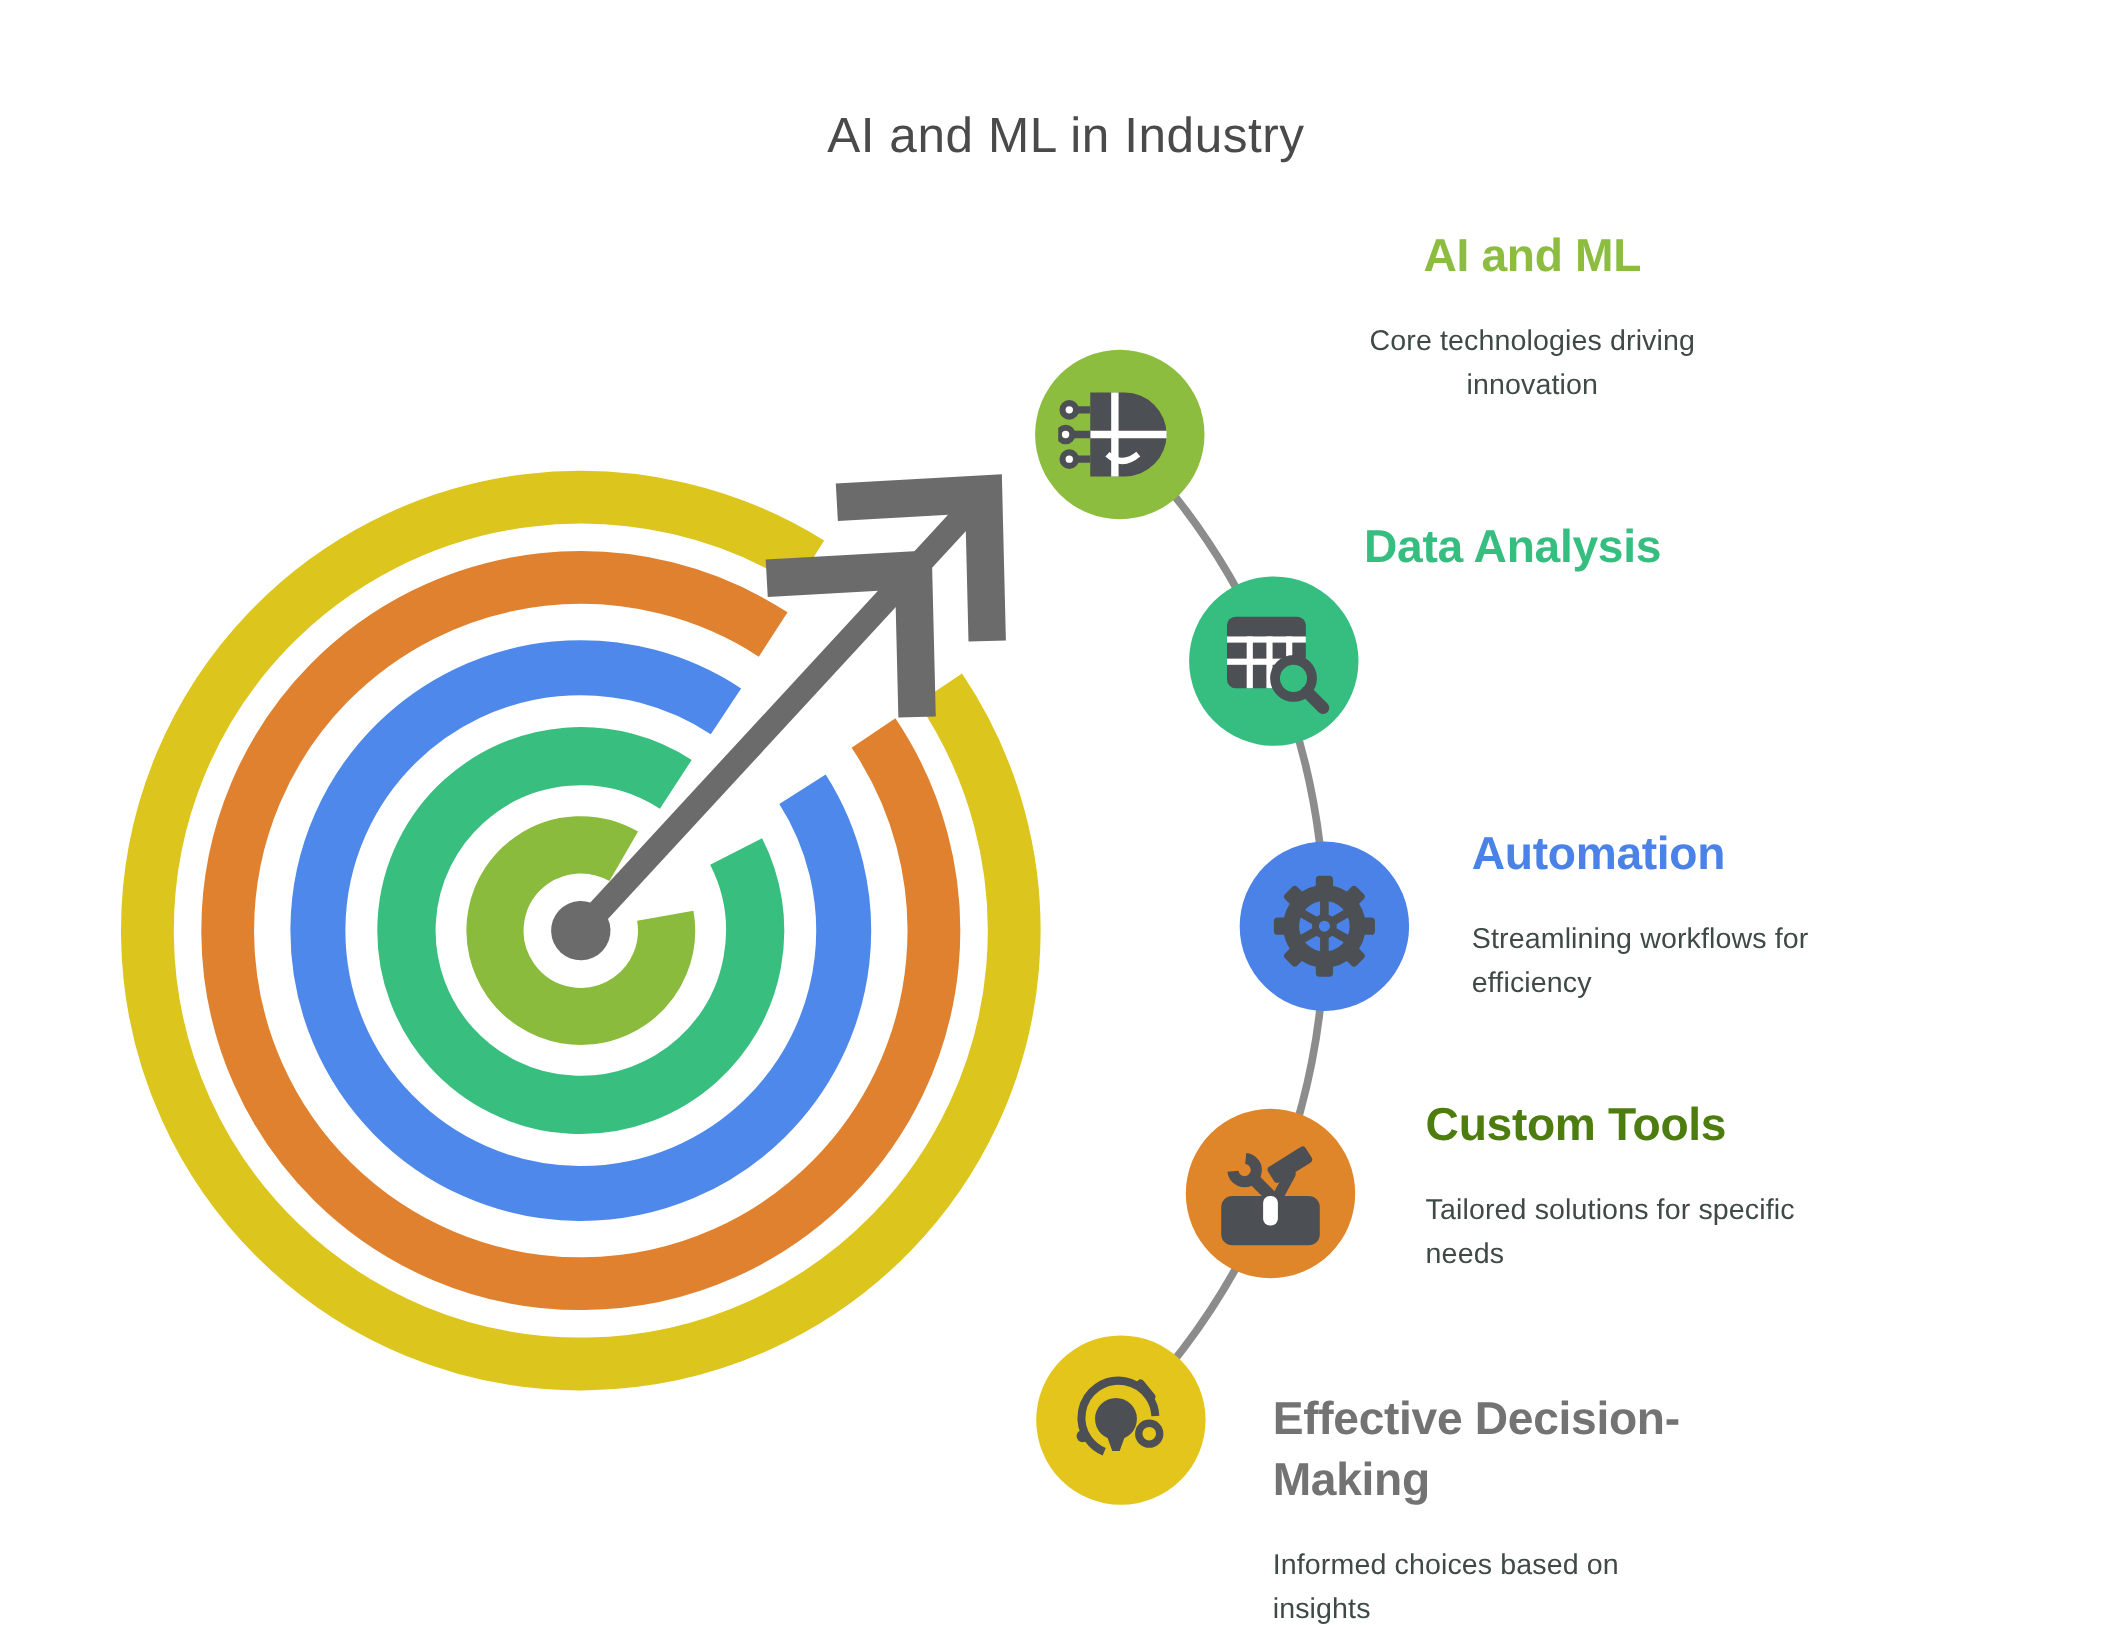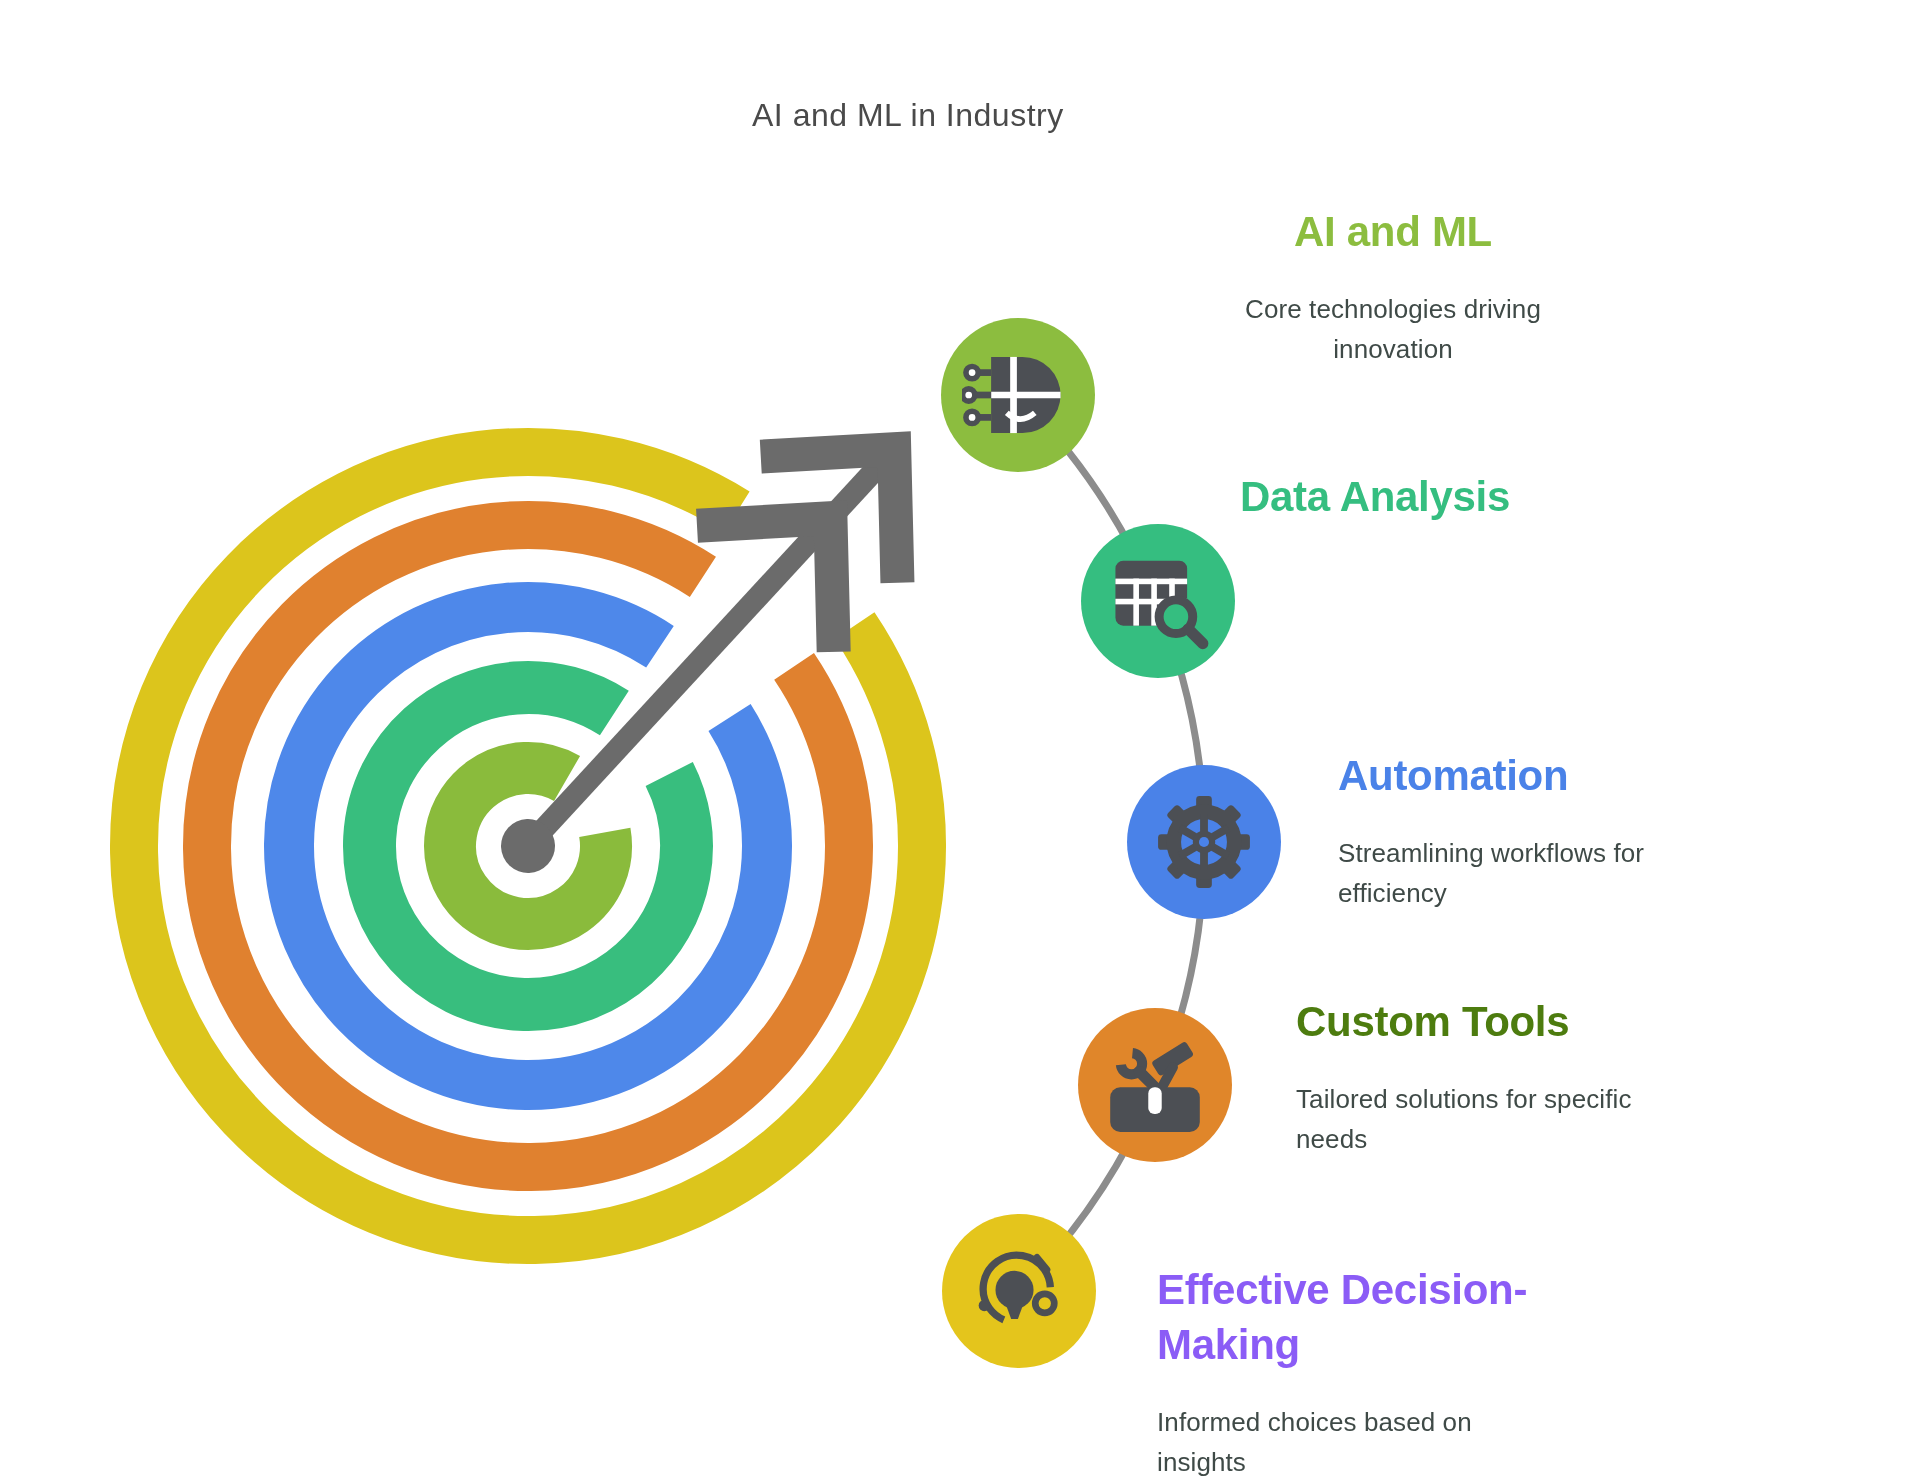--- a/index.html
+++ b/index.html
@@ -1,21 +1,21 @@
 <!DOCTYPE html>
 <html><head>
 <meta charset="utf-8">
 <style>
   html,body{margin:0;padding:0;background:#ffffff;}
   .canvas{
     position:relative;width:1920px;height:1477px;background:#ffffff;overflow:hidden;
     font-family:"Liberation Sans", sans-serif;
   }
   .page-title{
-    position:absolute;left:752px;top:96px;font-size:32px;line-height:1.2;
+    position:absolute;left:752px;top:96px;font-size:45px;line-height:1.2;
     font-weight:400;letter-spacing:.5px;white-space:nowrap;
   }
   .bg-svg{position:absolute;left:0;top:0;}
   .item{position:absolute;}
   .item h2{
     margin:0;font-size:42px;line-height:55px;font-weight:700;
     letter-spacing:-.3px;white-space:pre-line;
   }
   .item p{
     margin:30px 0 0 0;font-size:26px;line-height:40px;color:#3F4A47;
@@ -146,19 +146,19 @@
 efficiency</p>
   </div>
 
   <div class="item" style="left:1296px;top:994px;width:500px;">
     <h2 style="color: #4d7c0f;">Custom Tools</h2>
     <p>Tailored solutions for specific
 needs</p>
   </div>
 
   <div class="item" style="left:1157px;top:1262px;width:480px;">
-    <h2 style="color: #8b5cf6;">Effective Decision-
+    <h2 style="color: #737373;">Effective Decision-
 Making</h2>
     <p>Informed choices based on
 insights</p>
   </div>
 
 </div>
 
 </body></html>

